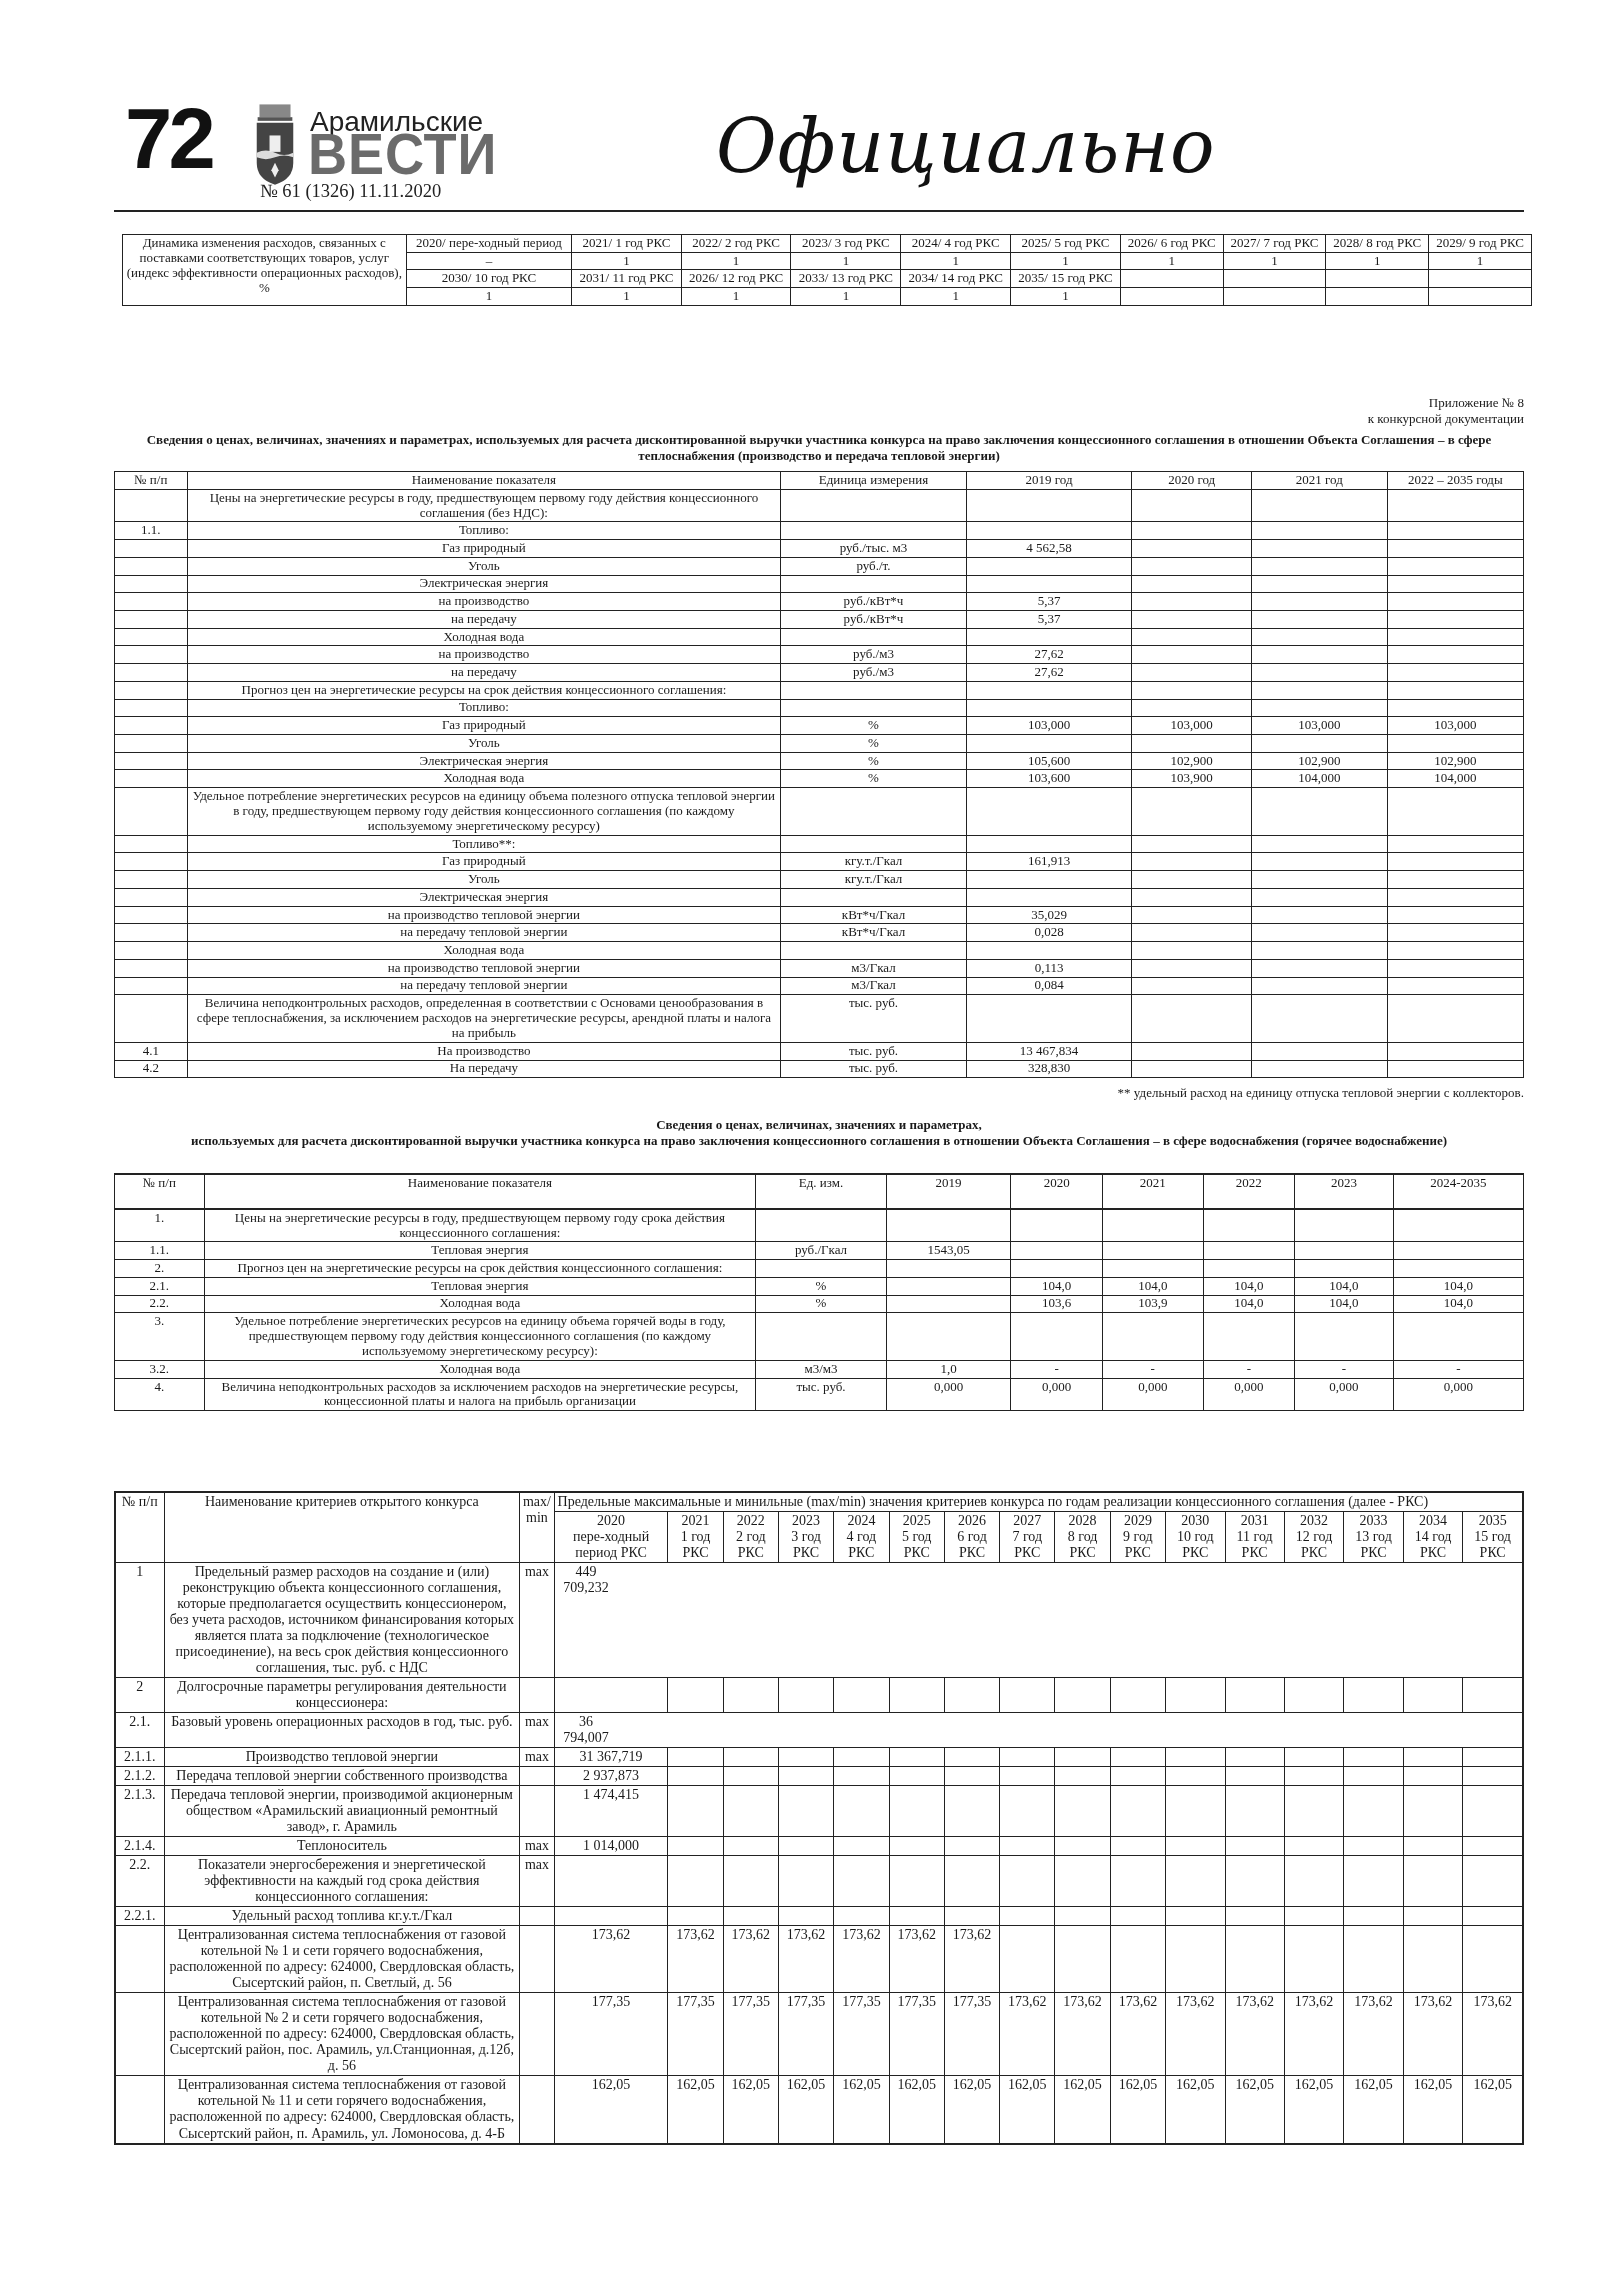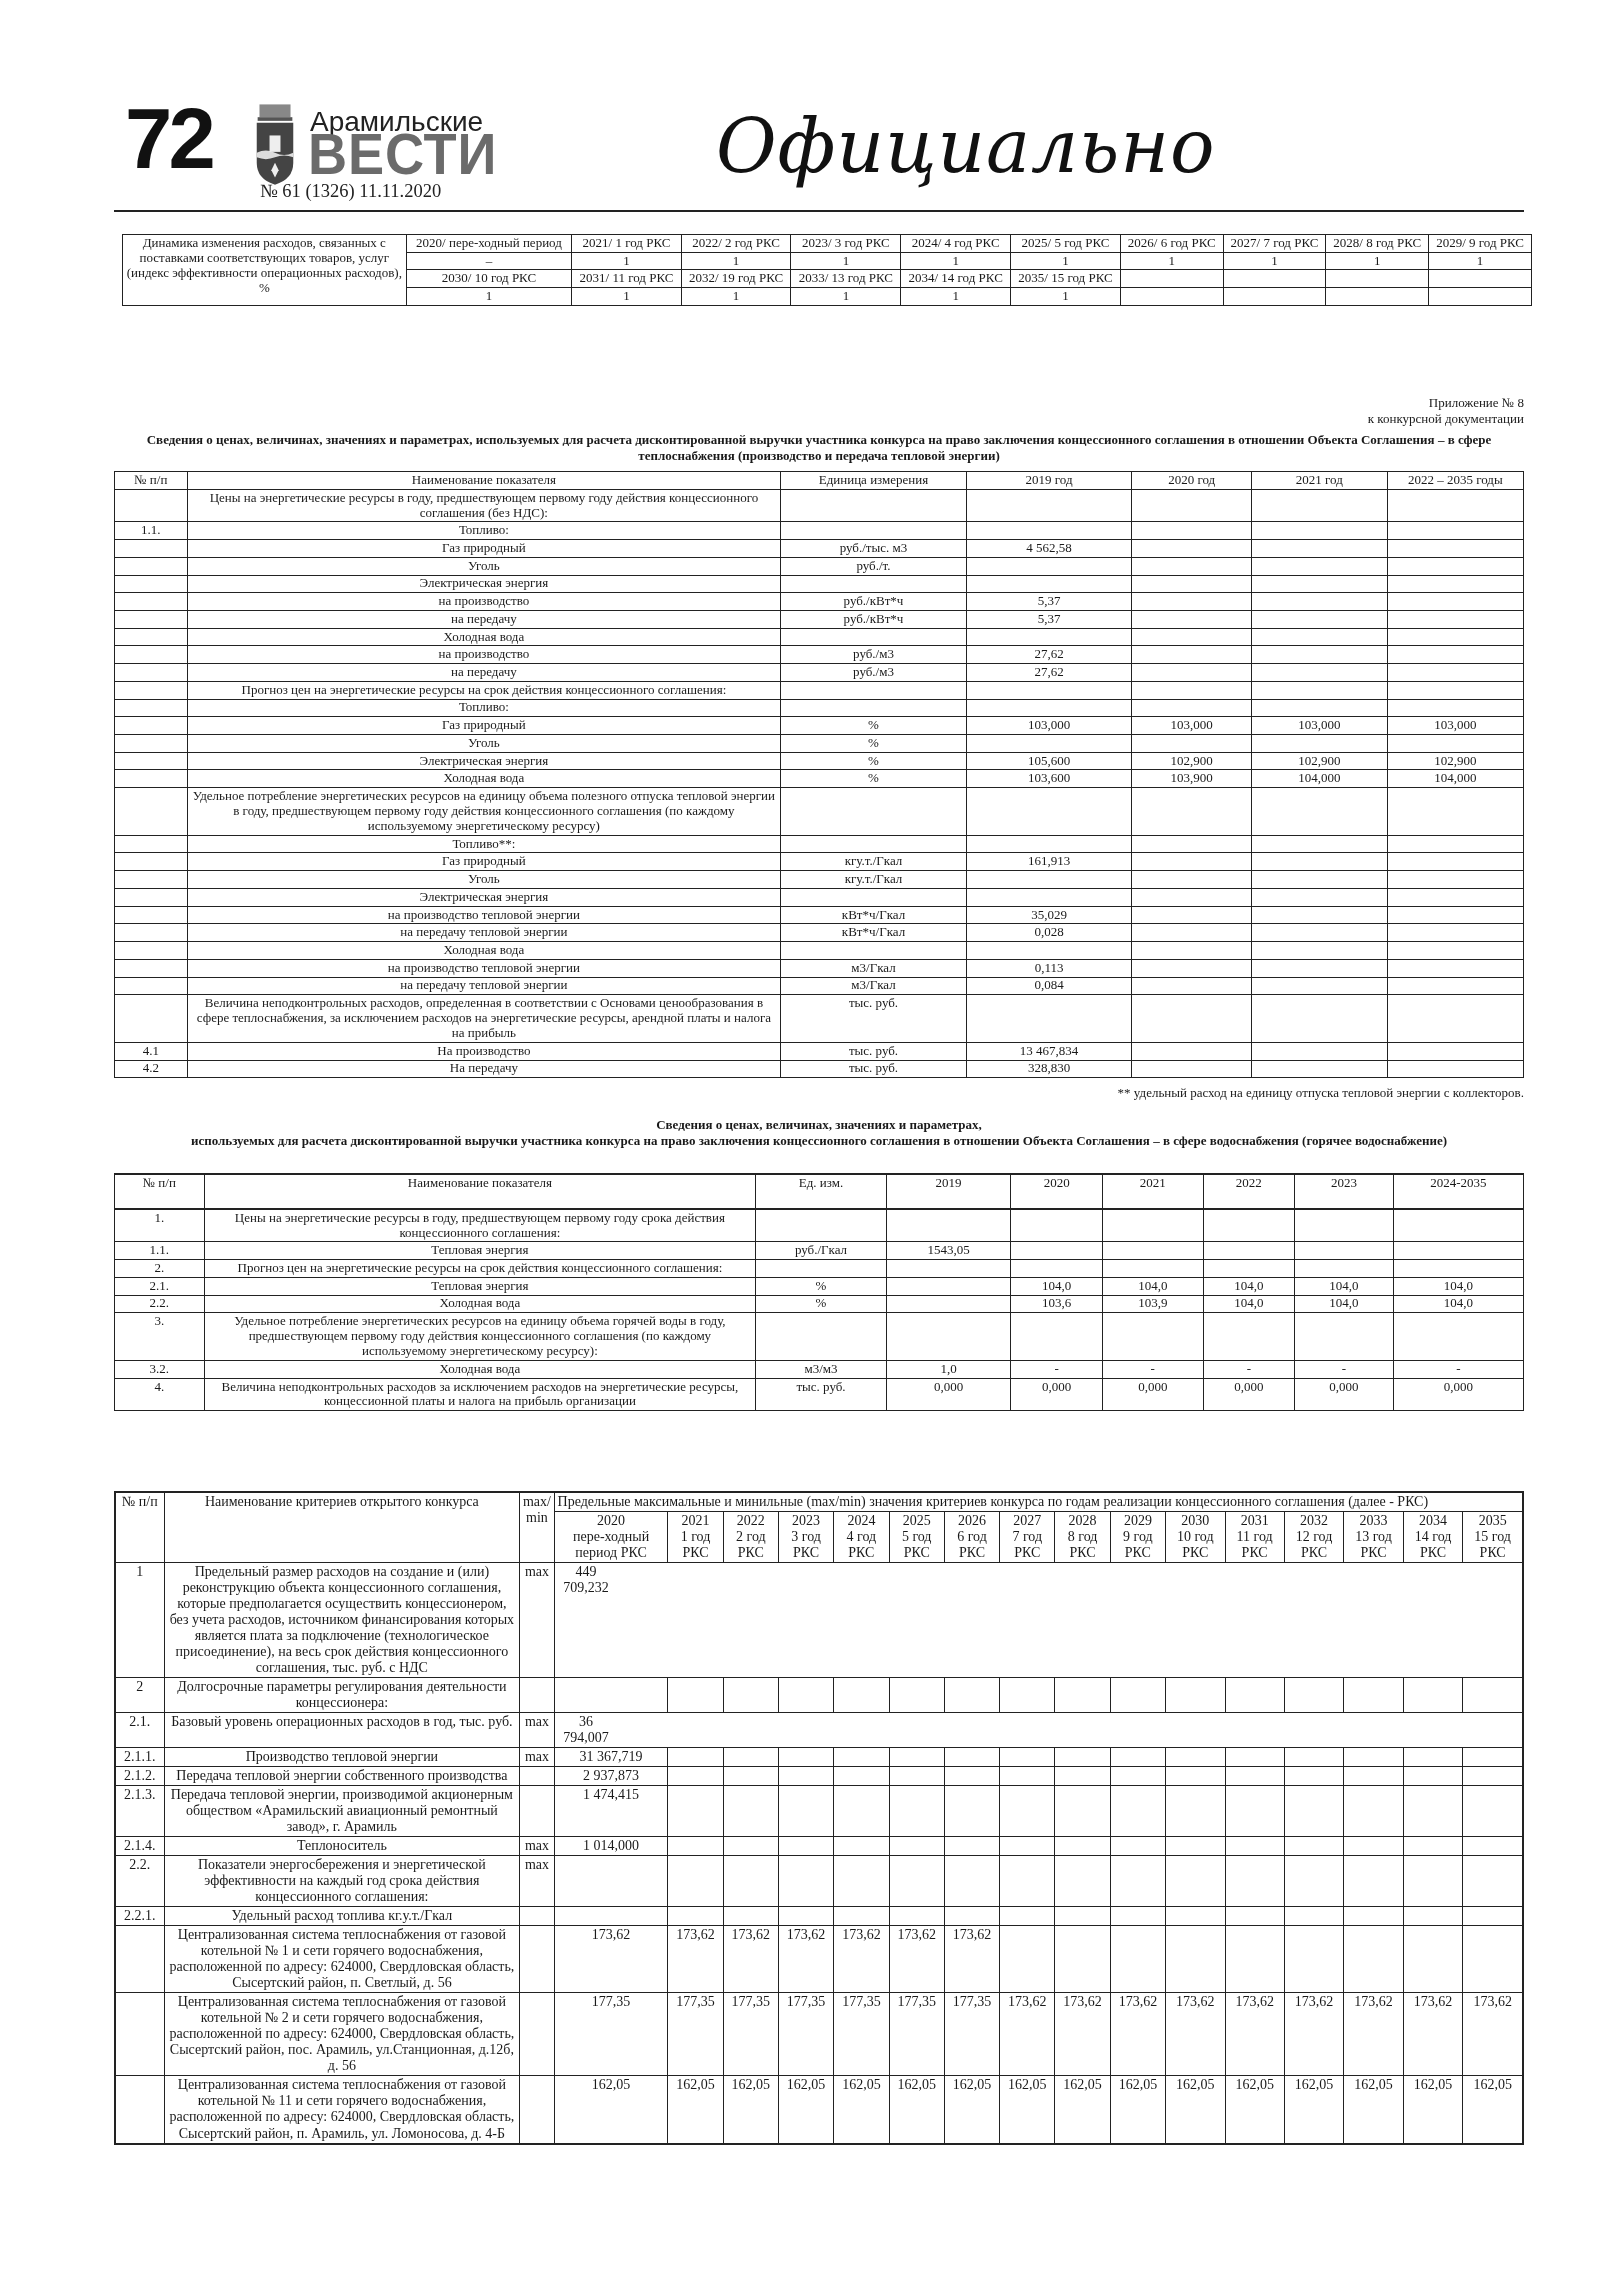--- a/index.html
+++ b/index.html
@@ -73,21 +73,21 @@
         <td>1</td>
         <td>1</td>
         <td>1</td>
         <td>1</td>
         <td>1</td>
         <td>1</td>
       </tr>
       <tr>
         <td>2030/ 10 год РКС</td>
         <td>2031/ 11 год РКС</td>
-        <td>2032/ 19 год РКС</td>
+        <td>2026/ 12 год РКС</td>
         <td>2033/ 13 год РКС</td>
         <td>2034/ 14 год РКС</td>
         <td>2035/ 15 год РКС</td>
         <td></td>
         <td></td>
         <td></td>
         <td></td>
       </tr>
       <tr>
         <td>1</td>

